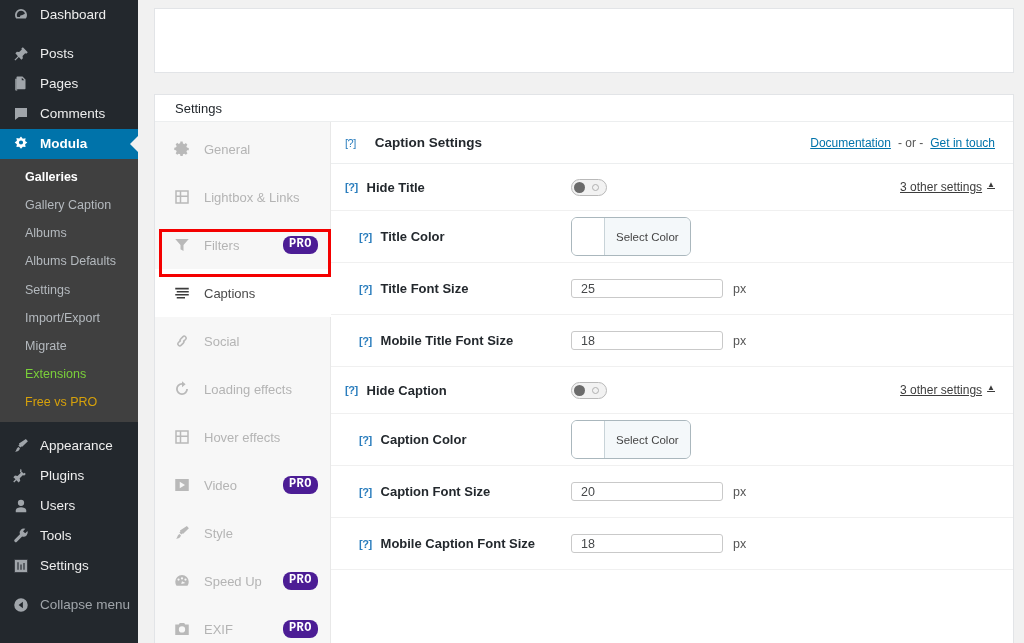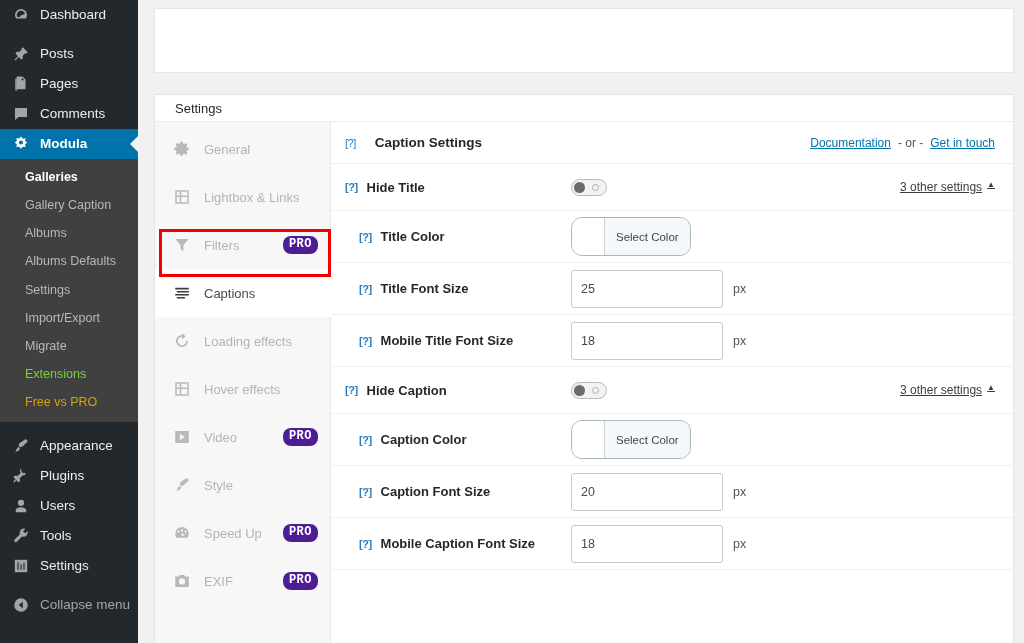--- a/index.html
+++ b/index.html
@@ -183,34 +183,34 @@
   .other-settings {
     margin-left: auto;
     display: flex; align-items: flex-start; gap: 5px;
     font-size: 12px; color: #3c3c3c; cursor: pointer; text-decoration: underline;
   }
   .caret { font-size: 8px; color: #3c3c3c; }
 
   .colorpick {
     display: flex; align-items: stretch;
     height: 39px; border: 1px solid #aab7bd;
-    border-radius: 11px; overflow: hidden; cursor: pointer;
+    border-radius: 6px; overflow: hidden; cursor: pointer;
     background: #f7fbfc;
   }
   .colorpick .sw {
     width: 33px; background: #fff;
     border-right: 1px solid #c8d3d8;
   }
   .colorpick .cl {
     display: flex; align-items: center;
     padding: 0 11px; font-size: 11.5px; color: #454545;
     background: #f4f8fa;
   }
   .num {
-    width: 152px; height: 38px;
+    width: 152px; height: 19px;
     border: 1px solid #c9c9c9; border-radius: 3px;
     padding: 0 9px; font-size: 12.5px; color: #46484a;
     font-family: "Liberation Sans", sans-serif;
     background: #fff; outline: none;
   }
 </style>
 </head>
 <body>
 
 <div class="app">
@@ -365,20 +365,28 @@
                 <span class="ti">
                   <svg width="18" height="18" viewBox="0 0 24 24" fill="currentColor">
                     <path d="M3 5h18v2.4H3zM5 9.4h16v2H5zM3 13.4h18v2H3zM5 17.4h11v2H5z"></path>
                   </svg>
                 </span>
                 <span class="tlabel">Captions</span>
               </div>
               <div class="tab">
                 <span class="ti">
                   <svg width="18" height="18" viewBox="0 0 24 24" fill="currentColor">
+                    <path d="M9.5 13.6a3.6 3.6 0 010-5.1l2.8-2.8a3.6 3.6 0 115.1 5.1l-1.6 1.6-1.5-1.5 1.6-1.6a1.5 1.5 0 10-2.1-2.1L11 10a1.5 1.5 0 000 2.1zm5 -3.2a3.6 3.6 0 010 5.1l-2.8 2.8a3.6 3.6 0 11-5.1-5.1l1.6-1.6 1.5 1.5-1.6 1.6a1.5 1.5 0 102.1 2.1l2.8-2.8a1.5 1.5 0 000-2.1z"></path>
+                  </svg>
+                </span>
+                <span class="tlabel">Social</span>
+              </div>
+              <div class="tab">
+                <span class="ti">
+                  <svg width="18" height="18" viewBox="0 0 24 24" fill="currentColor">
                     <path d="M12 4a8 8 0 108 8h-2.4a5.6 5.6 0 11-5.6-5.6v3.2l4.8-4-4.8-4z"></path>
                   </svg>
                 </span>
                 <span class="tlabel">Loading effects</span>
               </div>
               <div class="tab">
                 <span class="ti">
                   <svg width="18" height="18" viewBox="0 0 24 24" fill="currentColor">
                     <path d="M3 3h18v18H3zM5 5v5h4V5zm6 0v5h8V5zM5 12v7h4v-7zm6 0v7h8v-7z"></path>
                   </svg>

